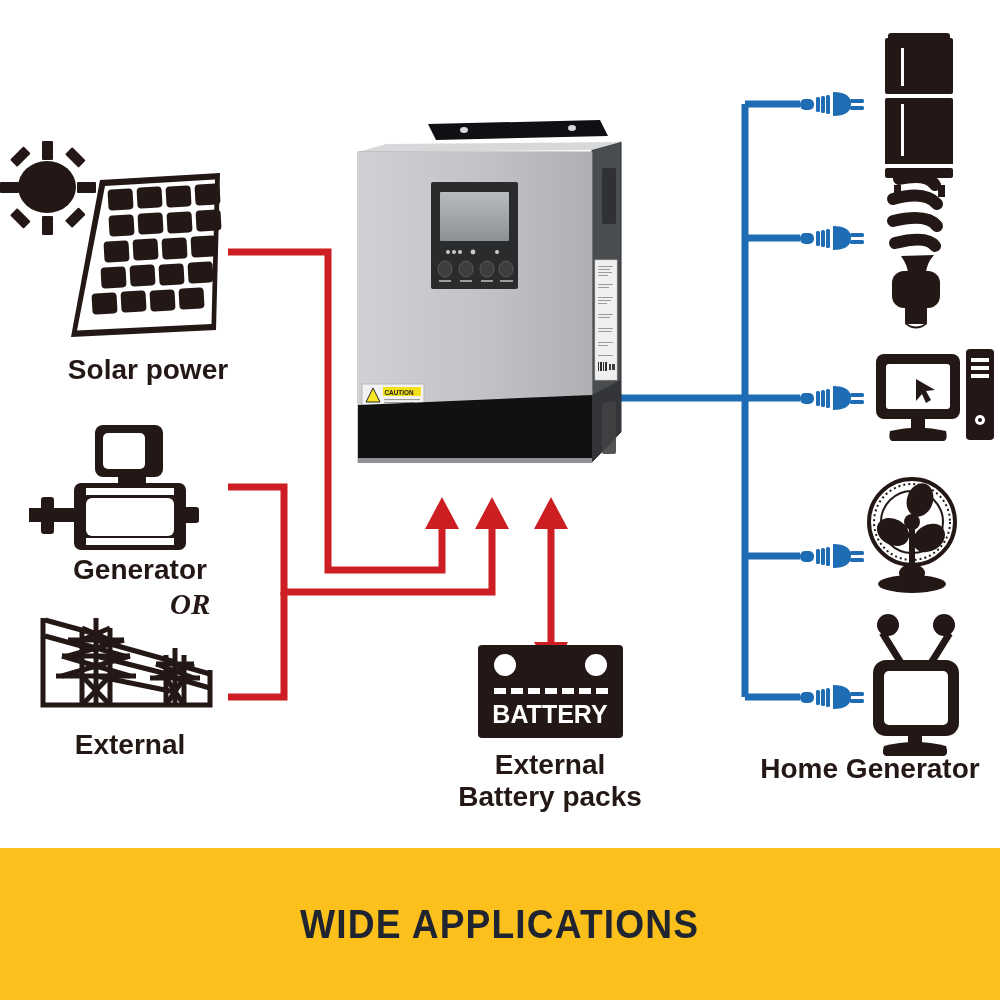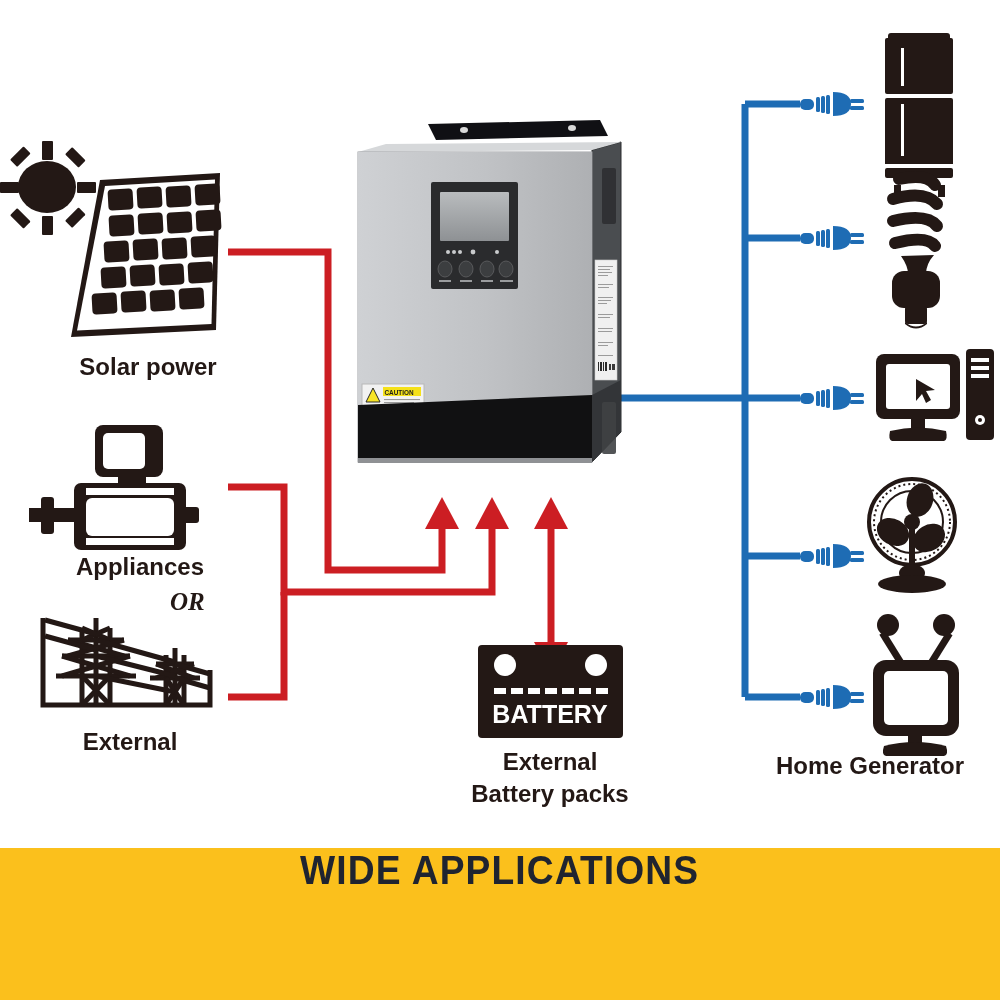--- a/index.html
+++ b/index.html
@@ -3,38 +3,38 @@
 <meta charset="utf-8">
 <title>Wide Applications Diagram</title>
 <style>
   html,body{margin:0;padding:0;background:#ffffff;}
   body{width:1000px;height:1000px;overflow:hidden;font-family:"Liberation Sans",sans-serif;}
   #stage{position:relative;width:1000px;height:1000px;background:#ffffff;}
 
   
   #banner{
     position:absolute;left:0;bottom:0;width:1000px;height:152px;
-    background:#FBC01C;display:flex;justify-content:center;
+    background:#FBC01C;display:flex;align-items:center;justify-content:center;
   }
   #banner-text{
     font-family:"Liberation Sans",sans-serif;
     font-weight:bold;font-size:40px;letter-spacing:1.2px;
     color:#1f2430;transform:scaleX(.93);
   }
 
   
   .lbl{
     position:absolute;text-align:center;color:#231815;
     font-family:"Liberation Sans",sans-serif;font-weight:bold;
-    font-size:24px;line-height:1.2;white-space:nowrap;
+    font-size:28px;line-height:1.2;white-space:nowrap;
   }
   .lbl.multi{white-space:normal;}
   .or-lbl{
     position:absolute;font-family:"Liberation Serif",serif;
-    font-style:italic;font-weight:bold;font-size:25px;color:#231815;
+    font-style:italic;font-weight:bold;font-size:29px;color:#231815;
   }
 
   
   .layer{position:absolute;left:0;top:0;width:1000px;height:1000px;}
   .layer.wires{pointer-events:none;}
 
   
   #inverter{position:absolute;left:340px;top:112px;width:300px;height:400px;}
 </style>
 </head>
@@ -135,21 +135,21 @@
       <rect x="86" y="488" width="88" height="7" fill="#ffffff"></rect>
       <rect x="86" y="538" width="88" height="7" fill="#ffffff"></rect>
 
       <rect x="51" y="508" width="30" height="14"></rect>
       <rect x="41" y="497" width="13" height="37" rx="3"></rect>
       <rect x="29" y="508" width="26" height="14"></rect>
 
       <rect x="183" y="507" width="16" height="16" rx="3"></rect>
     </g>
   </svg>
-  <div class="lbl" style="left:30px;top:553px;width:220px;">Appliances</div>
+  <div class="lbl" style="left:30px;top:553px;width:220px;">Generator</div>
   <div class="or-lbl" style="left:170px;top:588px;">OR</div>
 
   <svg class="layer" viewBox="0 0 1000 1000">
     <g fill="none" stroke="#231815" stroke-width="5">
 
       <path d="M43 618 L43 705 L210 705 L210 670"></path>
       <path d="M43 705 L43 705"></path>
 
       <path d="M82 628 L82 705"></path>
       <path d="M110 628 L110 705"></path>

